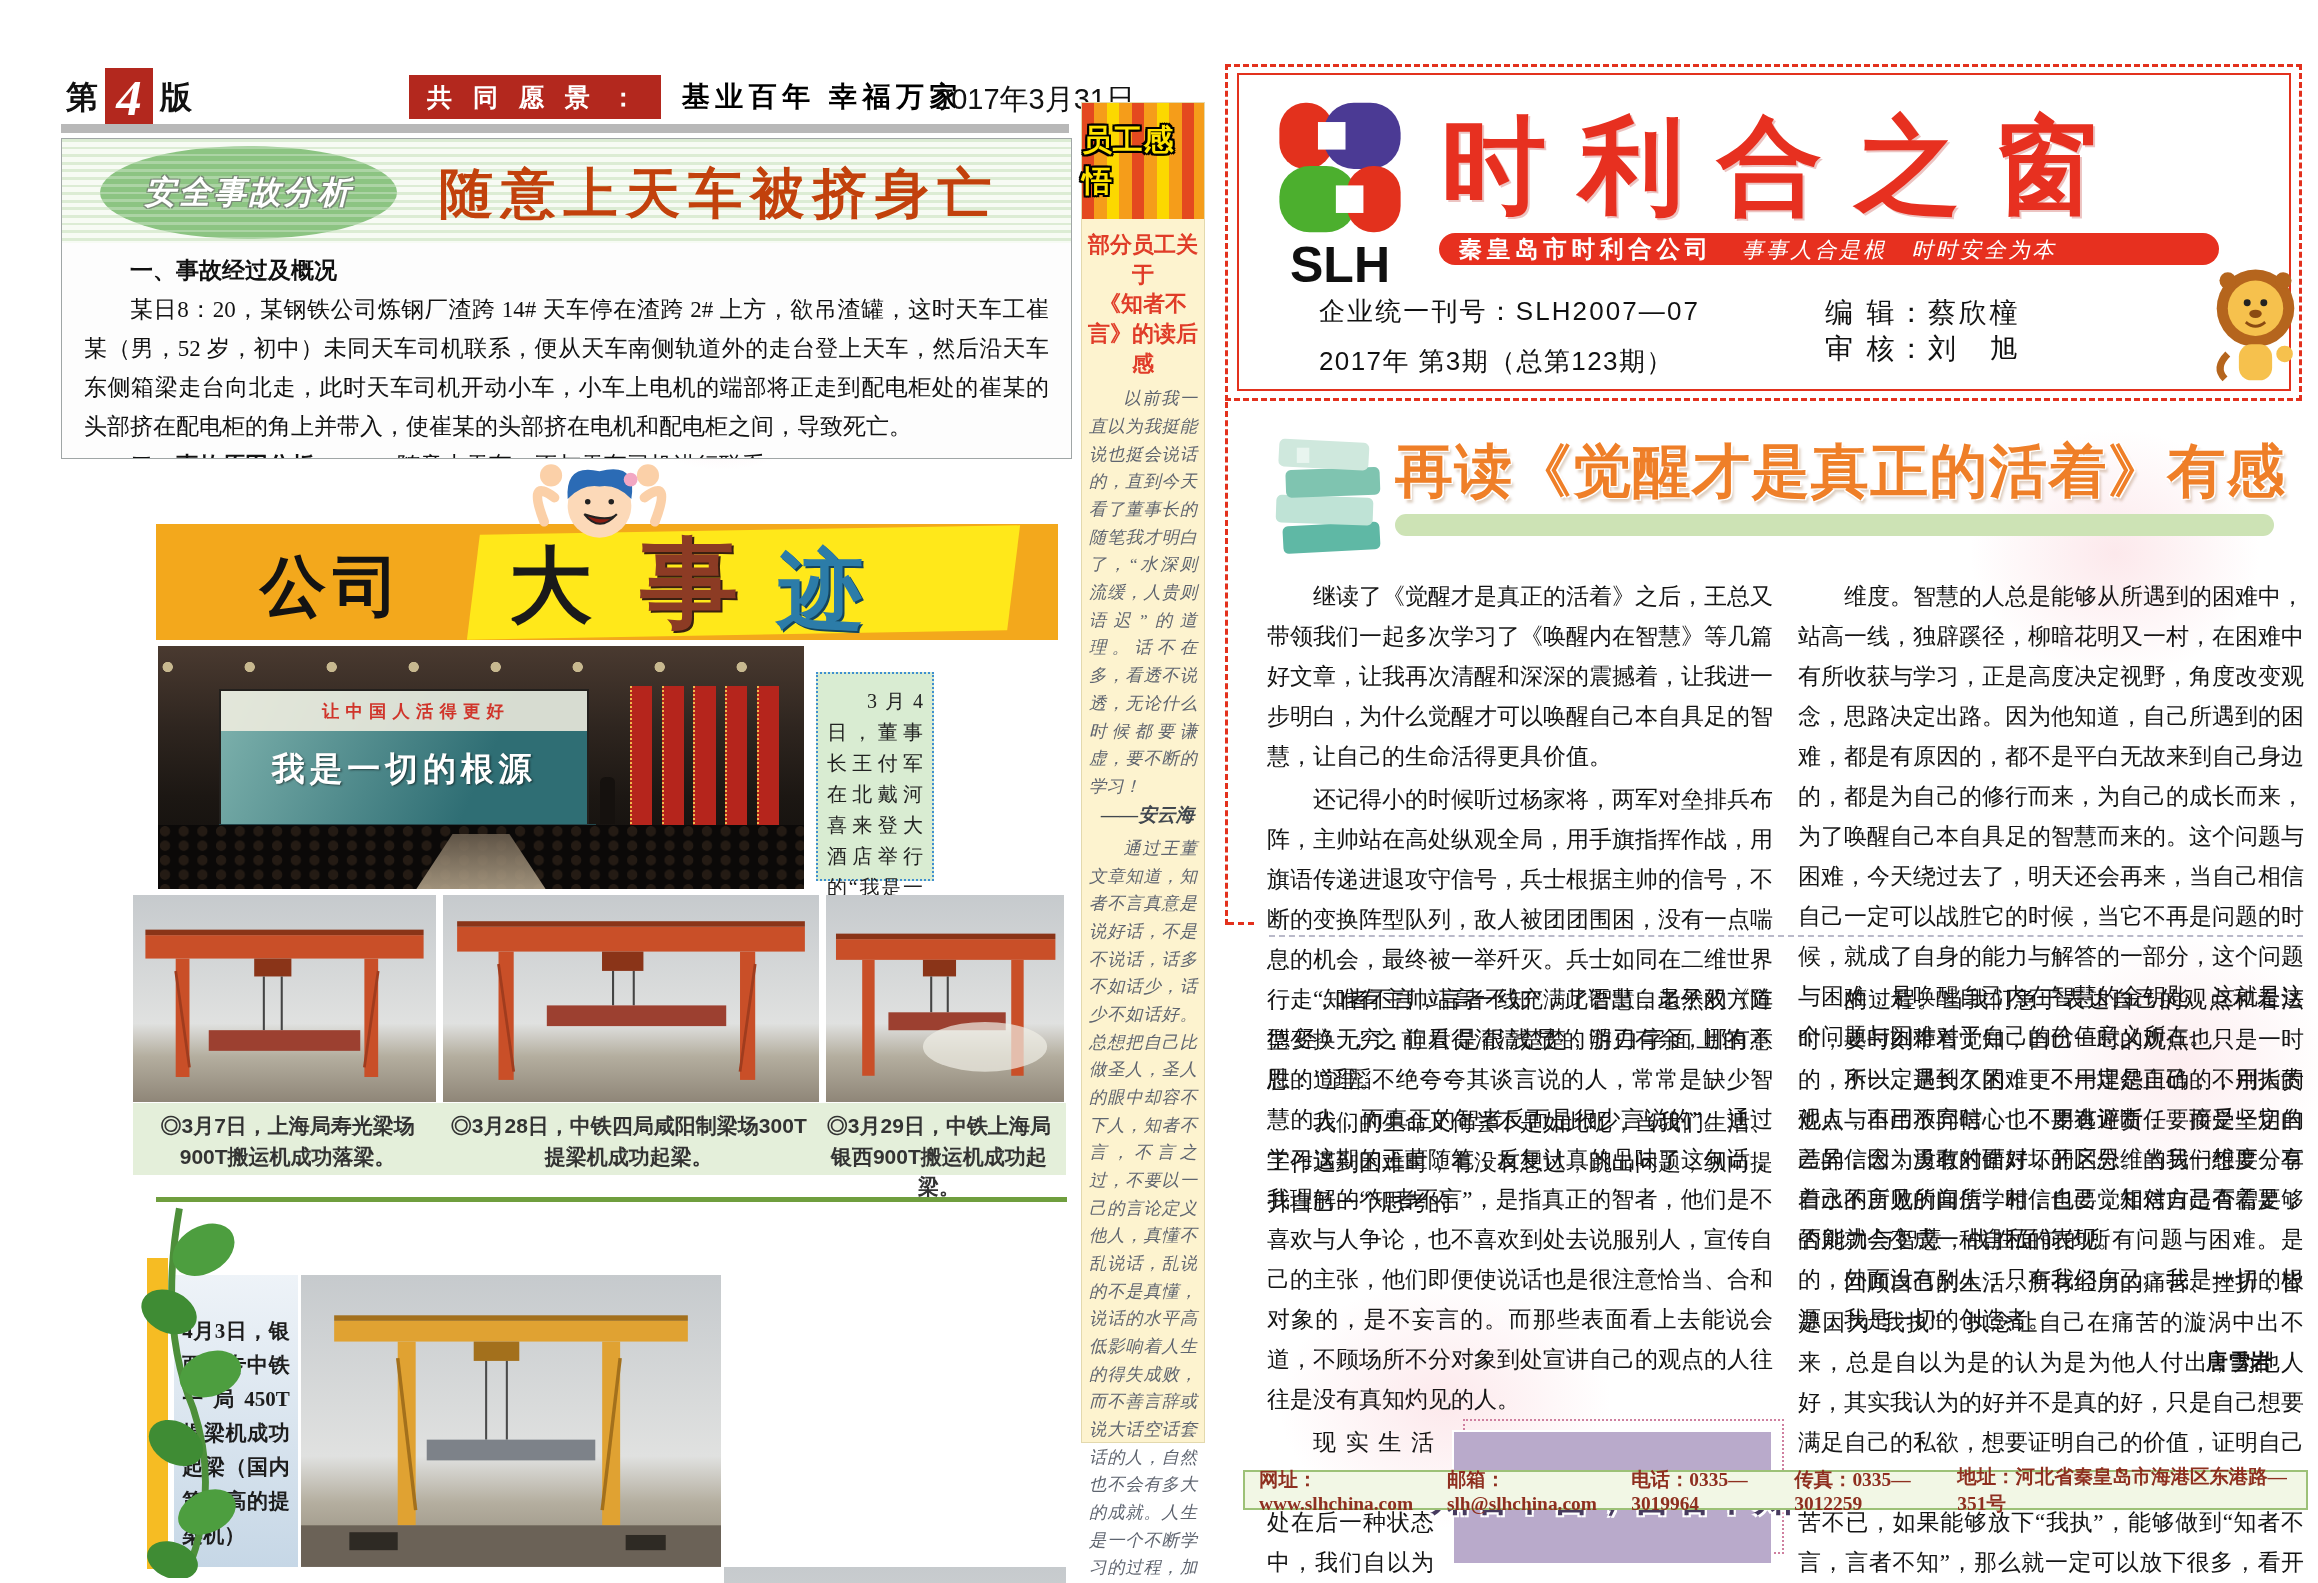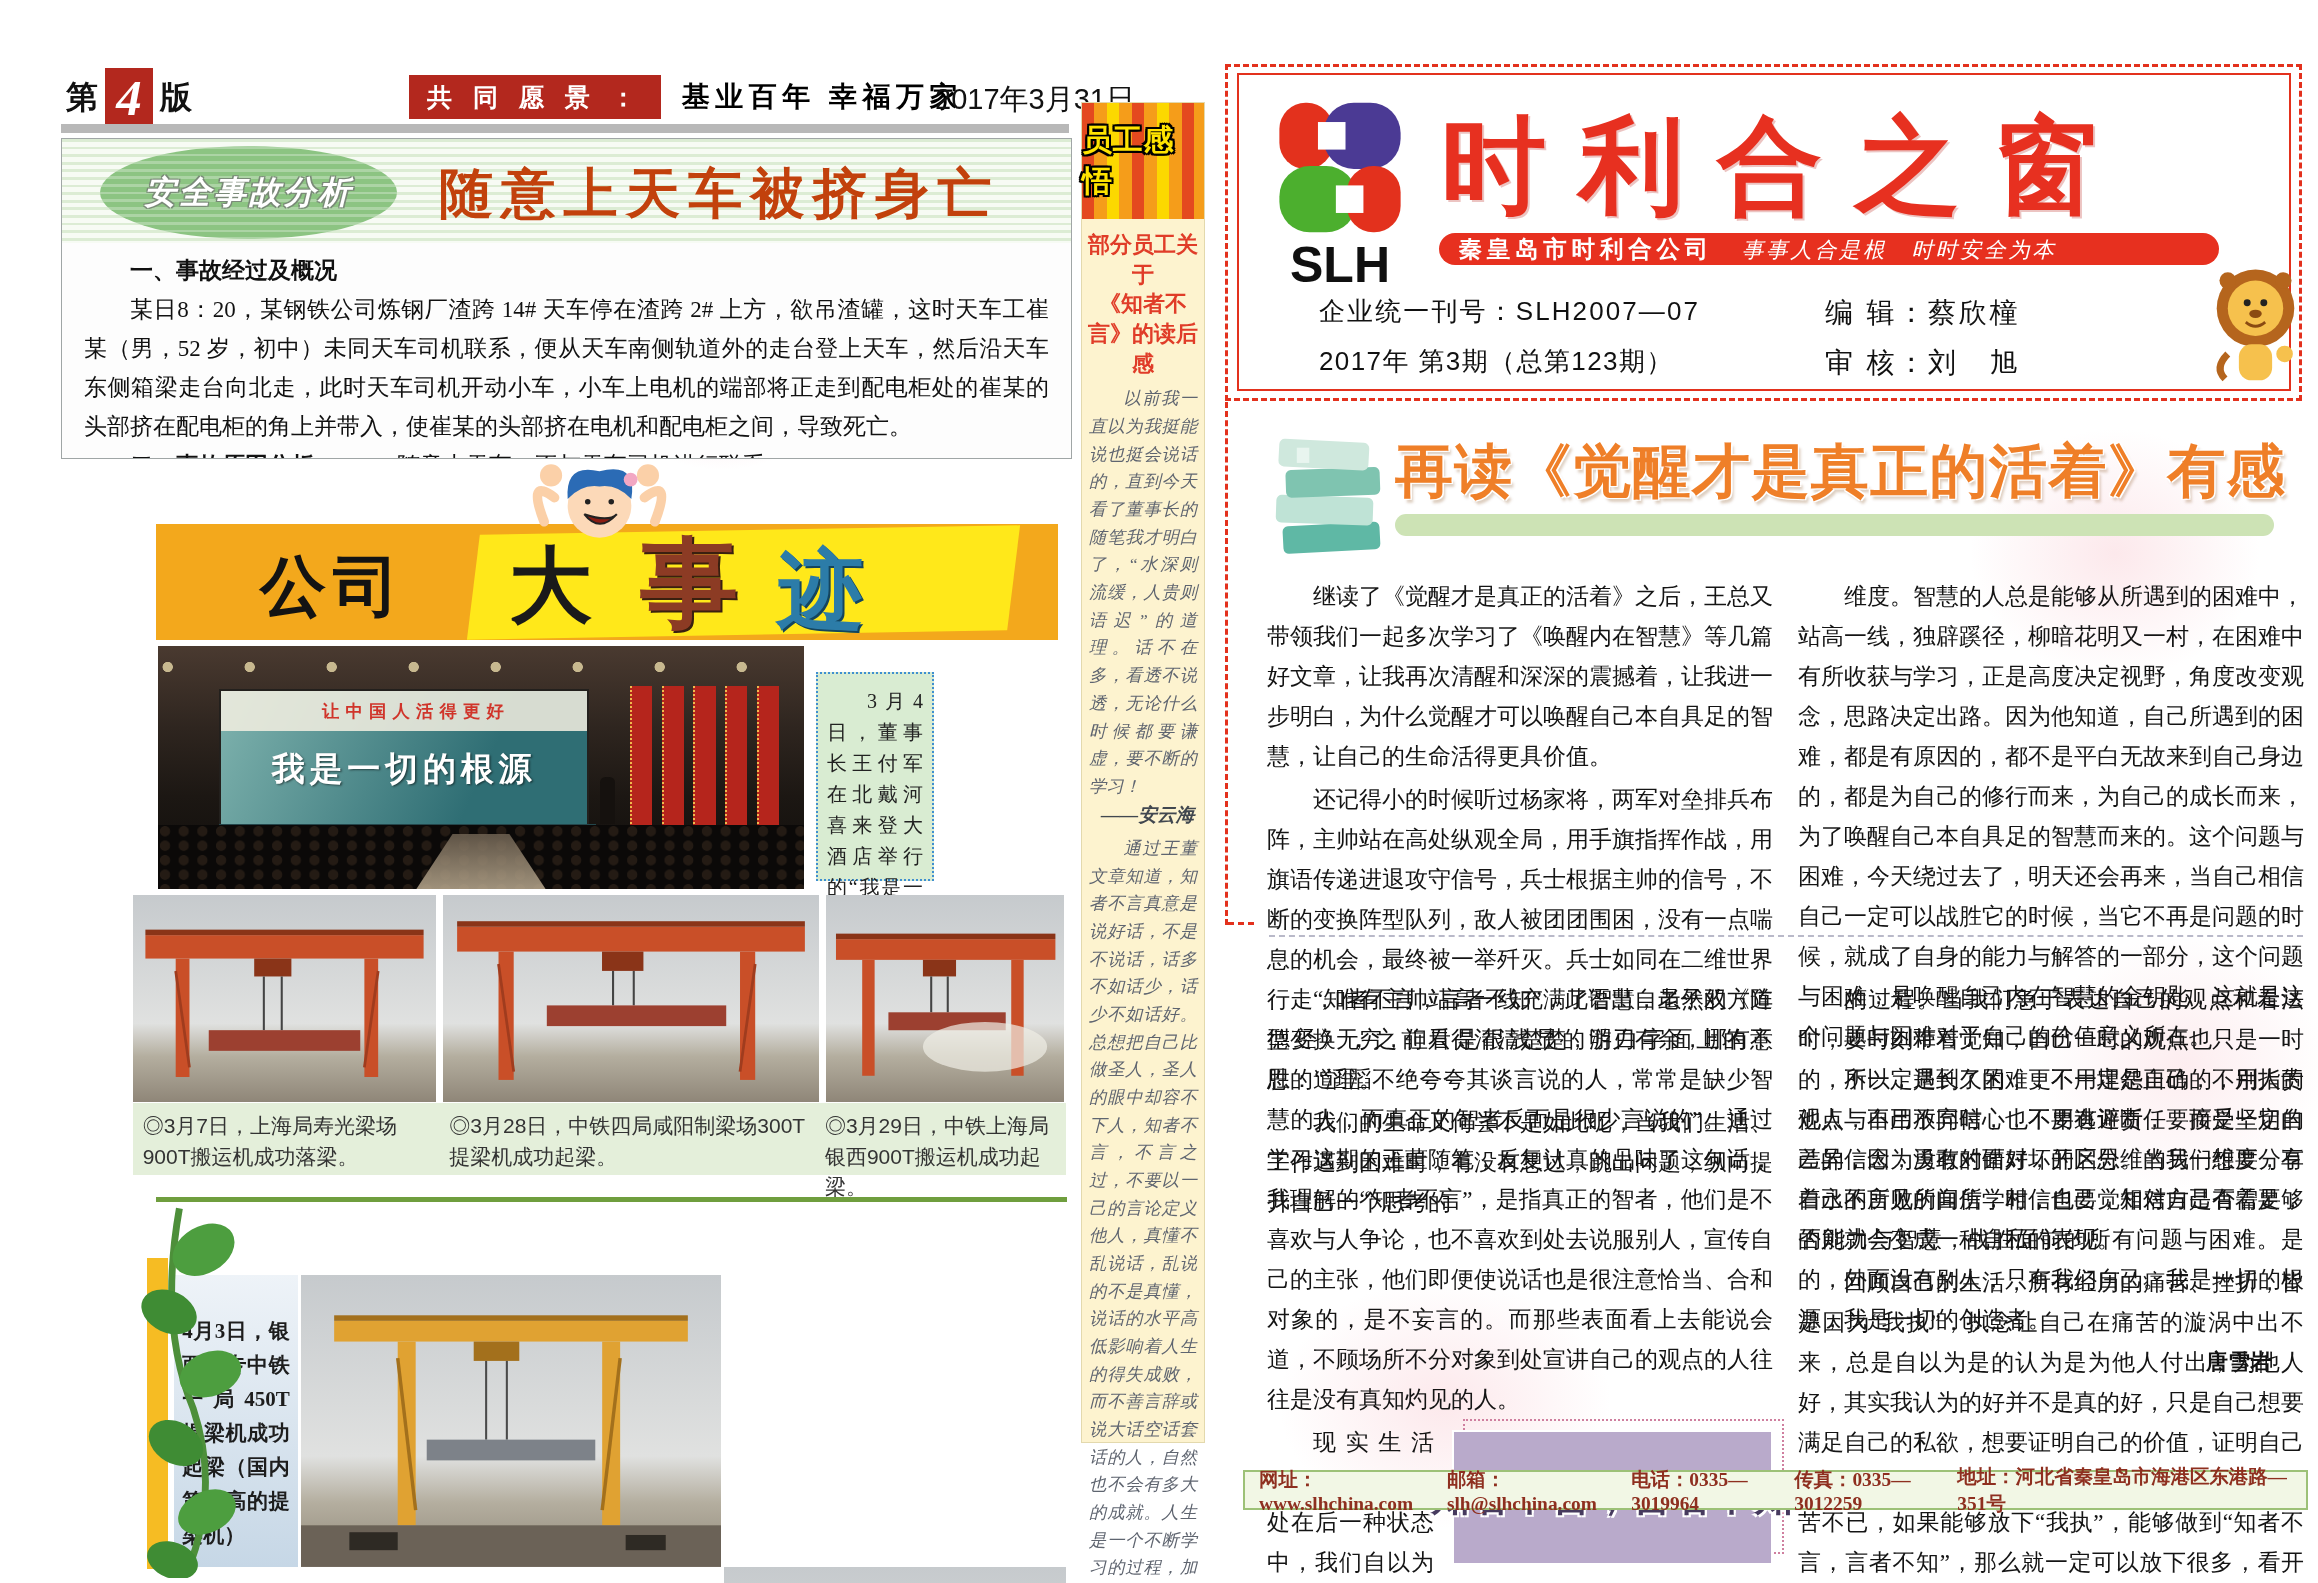--- a/index.html
+++ b/index.html
@@ -72,21 +72,21 @@
   .conf .speaker{position:absolute;left:442px;top:131px;width:15px;height:47px;background:#15110e;border-radius:5.5px 5.5px 0 0;}
 
   .conf-cap{left:816px;top:672px;width:118px;height:209px;background:#d9ecd2;border:2.1px dotted #3f8fd0;
       padding:12.4px 9px;box-sizing:border-box;font-size:20px;line-height:1.55;text-align:justify;text-indent:2em;color:#222;}
 
   
   .rowp{left:133px;top:895px;width:933px;height:207px;display:flex;gap:7px;}
   .photo{position:relative;background:linear-gradient(180deg,#c6cacd 0%,#e0e1e0 62%,#b4ae9f 78%,#8f8678 100%);overflow:hidden;flex-shrink:0;}
   .photo svg{position:absolute;inset:0;width:100%;height:100%;}
   .rowcaps{left:133px;top:1103px;width:933px;height:72px;background:#e4efda;display:flex;box-sizing:border-box;padding:8.3px 9.7px;gap:16.6px;}
-  .rowcaps div{font-family:"Liberation Sans",sans-serif;font-weight:normal;color:#333;font-size:21px;line-height:1.45;}
+  .rowcaps div{font-family:"Liberation Sans",sans-serif;font-weight:bold;color:#333;font-size:21px;line-height:1.45;text-align:center;}
   .greenline{left:156px;top:1197px;width:911px;height:4.8px;background:#6f9e3e;}
 
   
   .ystrip{left:147px;top:1258px;width:21px;height:311px;background:#f6bc23;}
   .bot-cap{left:174px;top:1275px;width:124px;height:292px;background:linear-gradient(180deg,#eef3f8,#c6d7e6);
       box-sizing:border-box;padding:39px 8.3px 0;font-size:21px;line-height:1.62;text-align:justify;color:#1d1d1d;font-weight:bold;}
   .bp1{left:301px;top:1275px;width:420px;height:292px;}
   .bp2{left:724px;top:1275px;width:342px;height:292px;}
   .leaves{left:138px;top:1201px;width:207px;height:377px;pointer-events:none;}
 
@@ -114,21 +114,21 @@
       font-family:"Liberation Sans",sans-serif;}
   .mast-title{left:1441px;top:97px;width:816px;font-size:105px;font-weight:900;color:#e73020;letter-spacing:33px;
       white-space:nowrap;text-shadow:2.1px 2.1px 0 rgba(180,20,10,.25);}
   .mast-bar{left:1439px;top:233px;width:780px;height:32px;background:#e7301f;border-radius:16px;display:flex;
       align-items:center;padding:0 19.4px;box-sizing:border-box;}
   .mast-bar .co{color:#fff;font-size:23.5px;font-weight:bold;letter-spacing:4.8px;font-family:"Liberation Sans",sans-serif;}
   .mast-bar .slogan{color:#fff;font-size:21.4px;font-style:italic;margin-left:29px;letter-spacing:2.8px;}
   .issue1{left:1319px;top:294px;font-size:26px;letter-spacing:2.1px;font-family:"Liberation Sans",sans-serif;}
   .issue2{left:1319px;top:344px;font-size:26px;letter-spacing:1.4px;font-family:"Liberation Sans",sans-serif;}
   .ed1{left:1825px;top:294px;font-size:28px;letter-spacing:2.8px;font-family:"Liberation Sans",sans-serif;}
-  .ed2{left:1825px;top:344px;font-size:28px;letter-spacing:2.8px;font-family:"Liberation Sans",sans-serif;}
+  .ed2{left:1825px;top:330px;font-size:28px;letter-spacing:2.8px;font-family:"Liberation Sans",sans-serif;}
   .lion{left:2207px;top:257px;width:97px;height:133px;}
 
   .a1-books{left:1269px;top:420px;width:118px;height:142px;}
   .a1-title{left:1395px;top:433px;font-size:58px;font-weight:900;color:#ef7f28;letter-spacing:1.4px;white-space:nowrap;
       text-shadow:-1.4px -1.4px 0 #fff,1.4px -1.4px 0 #fff,-1.4px 1.4px 0 #fff,1.4px 1.4px 0 #fff,2.8px 3.5px 2.8px rgba(120,60,0,.25);}
   .a1-underline{left:1395px;top:514px;width:879px;height:22px;background:#cde3b5;border-radius:11px;}
 
   .cols{display:flex;gap:25px;margin-top:25px;}
   .cols>div{flex:1;}
   .art p{font-size:23px;line-height:1.74;text-align:justify;text-indent:2em;margin:0 0 2.8px;color:#141414;}

